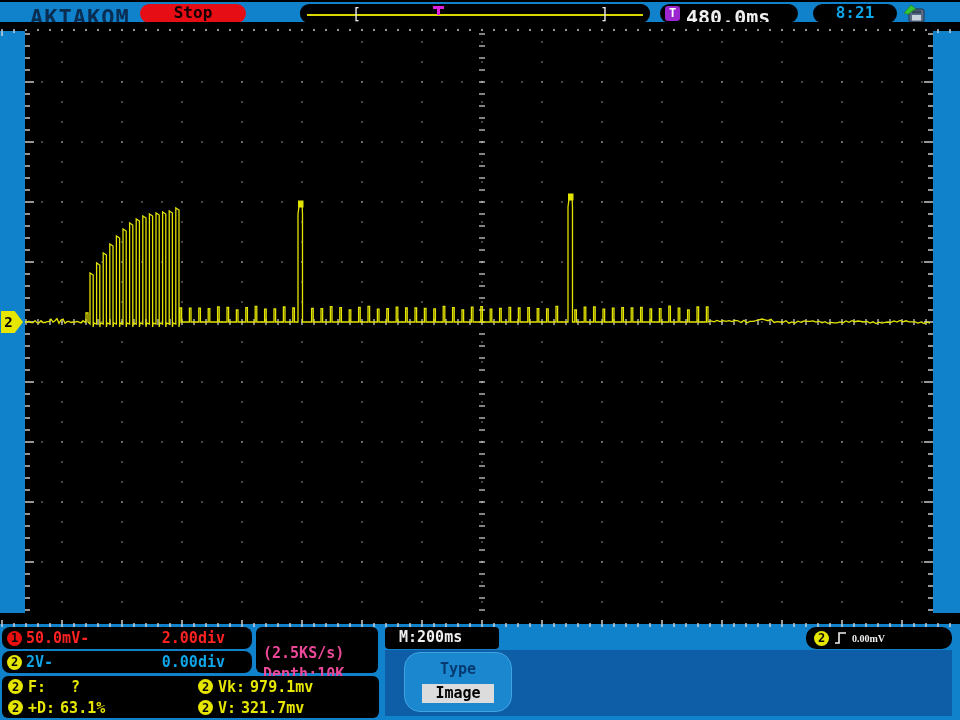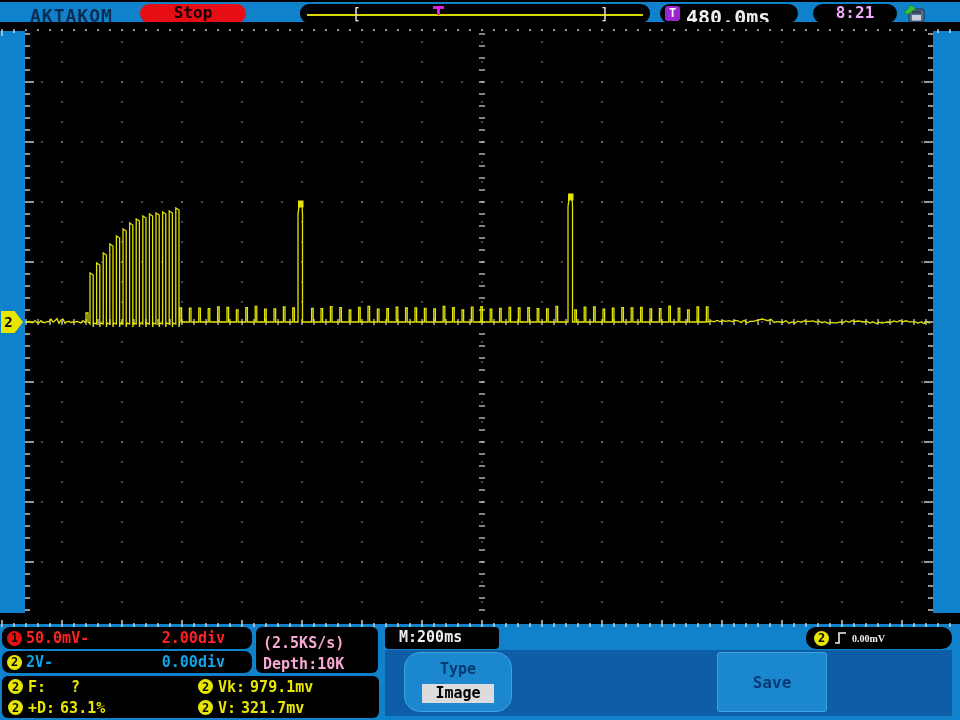--- a/index.html
+++ b/index.html
@@ -7,36 +7,36 @@
   body {
     position:relative;
     background:#1082cc;
     font-family:"DejaVu Sans Mono","Liberation Mono",monospace;
     font-weight:700;
   }
   .abs { position:absolute; }
 
   
   #topbar { left:0; top:0; width:960px; height:22px; background:#1082cc; border-top:2px solid #000; }
-  #brand { left:30px; top:3px; font-size:18px; letter-spacing:1px; color:#0a2d52; }
+  #brand { left:30px; top:3px; font-size:22px; letter-spacing:1px; color:#0a2d52; }
   #stop-pill { left:140px; top:2px; width:106px; height:19px; background:#e60d14; border-radius:10px;
                color:#140000; font-size:16px; text-align:center; line-height:18px; }
   #trig-strip { left:300px; top:2px; width:350px; height:19px; background:#000; border-radius:9px; }
   #rec-line { left:7px; right:7px; top:10px; height:2px; background:#d8d800; }
   .bracket { top:1px; color:#e8e8e8; font-size:15px; font-weight:400; }
   #brk-l { left:52px; } #brk-r { left:300px; }
   #tmark { left:133px; top:2px; width:11px; height:9px; }
   #tmark .bar { position:absolute; left:0; top:0; width:11px; height:3px; background:#e020e0; }
   #tmark .stem{ position:absolute; left:4px; top:3px; width:3px; height:6px; background:#e020e0; }
   #t-pill { left:660px; top:2px; width:138px; height:19px; background:#000; border-radius:10px; }
   #t-icon { position:absolute; left:5px; top:2px; width:15px; height:15px; background:#9b25cf; border-radius:3px;
             color:#fff; font-size:12px; text-align:center; line-height:15px; }
   #t-val { position:absolute; left:26px; top:1px; color:#efefef; font-size:20px; }
   #clock-pill { left:813px; top:2px; width:84px; height:19px; background:#000; border-radius:10px;
-                color:#f0abfc; font-size:16px; text-align:center; line-height:18px; }
+                color:#0ea5e9; font-size:16px; text-align:center; line-height:18px; }
   #usb-icon { left:903px; top:2px; width:24px; height:19px; }
 
   
   #ruler-top { left:0; top:22px; width:960px; height:9px; background:#000; }
   #ruler-bottom { left:0; top:613px; width:960px; height:11px; background:#000; }
   #screen { left:25px; top:31px; width:908px; height:582px; background:#000; }
   #ch2-arrow { left:1px; top:311px; width:22px; height:22px; background:#e6e600;
                clip-path:polygon(0 0,62% 0,100% 50%,62% 100%,0 100%);
                color:#000; font-size:14px; line-height:22px; text-align:center; padding-right:7px; }
 
@@ -48,21 +48,21 @@
 
   #ch1-box { left:2px; top:627px; width:250px; height:22px; border-radius:8px;
              display:flex; align-items:center; gap:4px; padding:0 5px; }
   #ch2-box { left:2px; top:651px; width:250px; height:22px; border-radius:8px;
              display:flex; align-items:center; gap:4px; padding:0 5px; }
   .ch-scale { font-size:15px; }
   .ch-pos { font-size:15px; margin-left:auto; margin-right:22px; }
   .red-txt { color:#ff2222; } .yel-txt { color:#0ea5e9; }
 
   #acq-box { left:256px; top:627px; width:122px; height:46px; border-radius:6px;
-             color:#f9a8d4; font-size:15px; padding:6px 7px; line-height:21px; }
+             color:#ec4899; font-size:15px; padding:16px 7px; line-height:21px; }
   #m-pill { left:385px; top:627px; width:114px; height:22px; border-radius:4px;
             color:#efefef; font-size:15px; line-height:21px; padding-left:14px; }
   #trig-pill { left:806px; top:627px; width:146px; height:22px; border-radius:10px;
                display:flex; align-items:center; gap:5px; padding:0 8px; }
   #trig-pill .lvl { color:#efefef; font-size:10px;font-family:Liberation Serif, serif; }
 
   #meas-box { left:2px; top:676px; width:377px; height:42px; border-radius:6px;
               display:grid; grid-template-columns:190px 1fr; grid-template-rows:21px 21px;
               align-items:center; color:#e6e600; font-size:15px; }
   .meas-cell { display:flex; align-items:center; gap:5px; padding-left:6px; }
@@ -1397,16 +1397,13 @@
     <span class="meas-label">V:</span>
     <span class="meas-value">321.7mv</span>
   </div>
 </div>
 
 <div id="menu-strip" class="abs">
   <div id="type-btn" class="menu-btn">
     <div id="type-label">Type</div>
     <span id="type-value">Image</span>
   </div>
-  <div id="save-btn" class="menu-btn">
-    <div id="save-label">Save</div>
-  </div>
 </div>
 
 </body></html>

